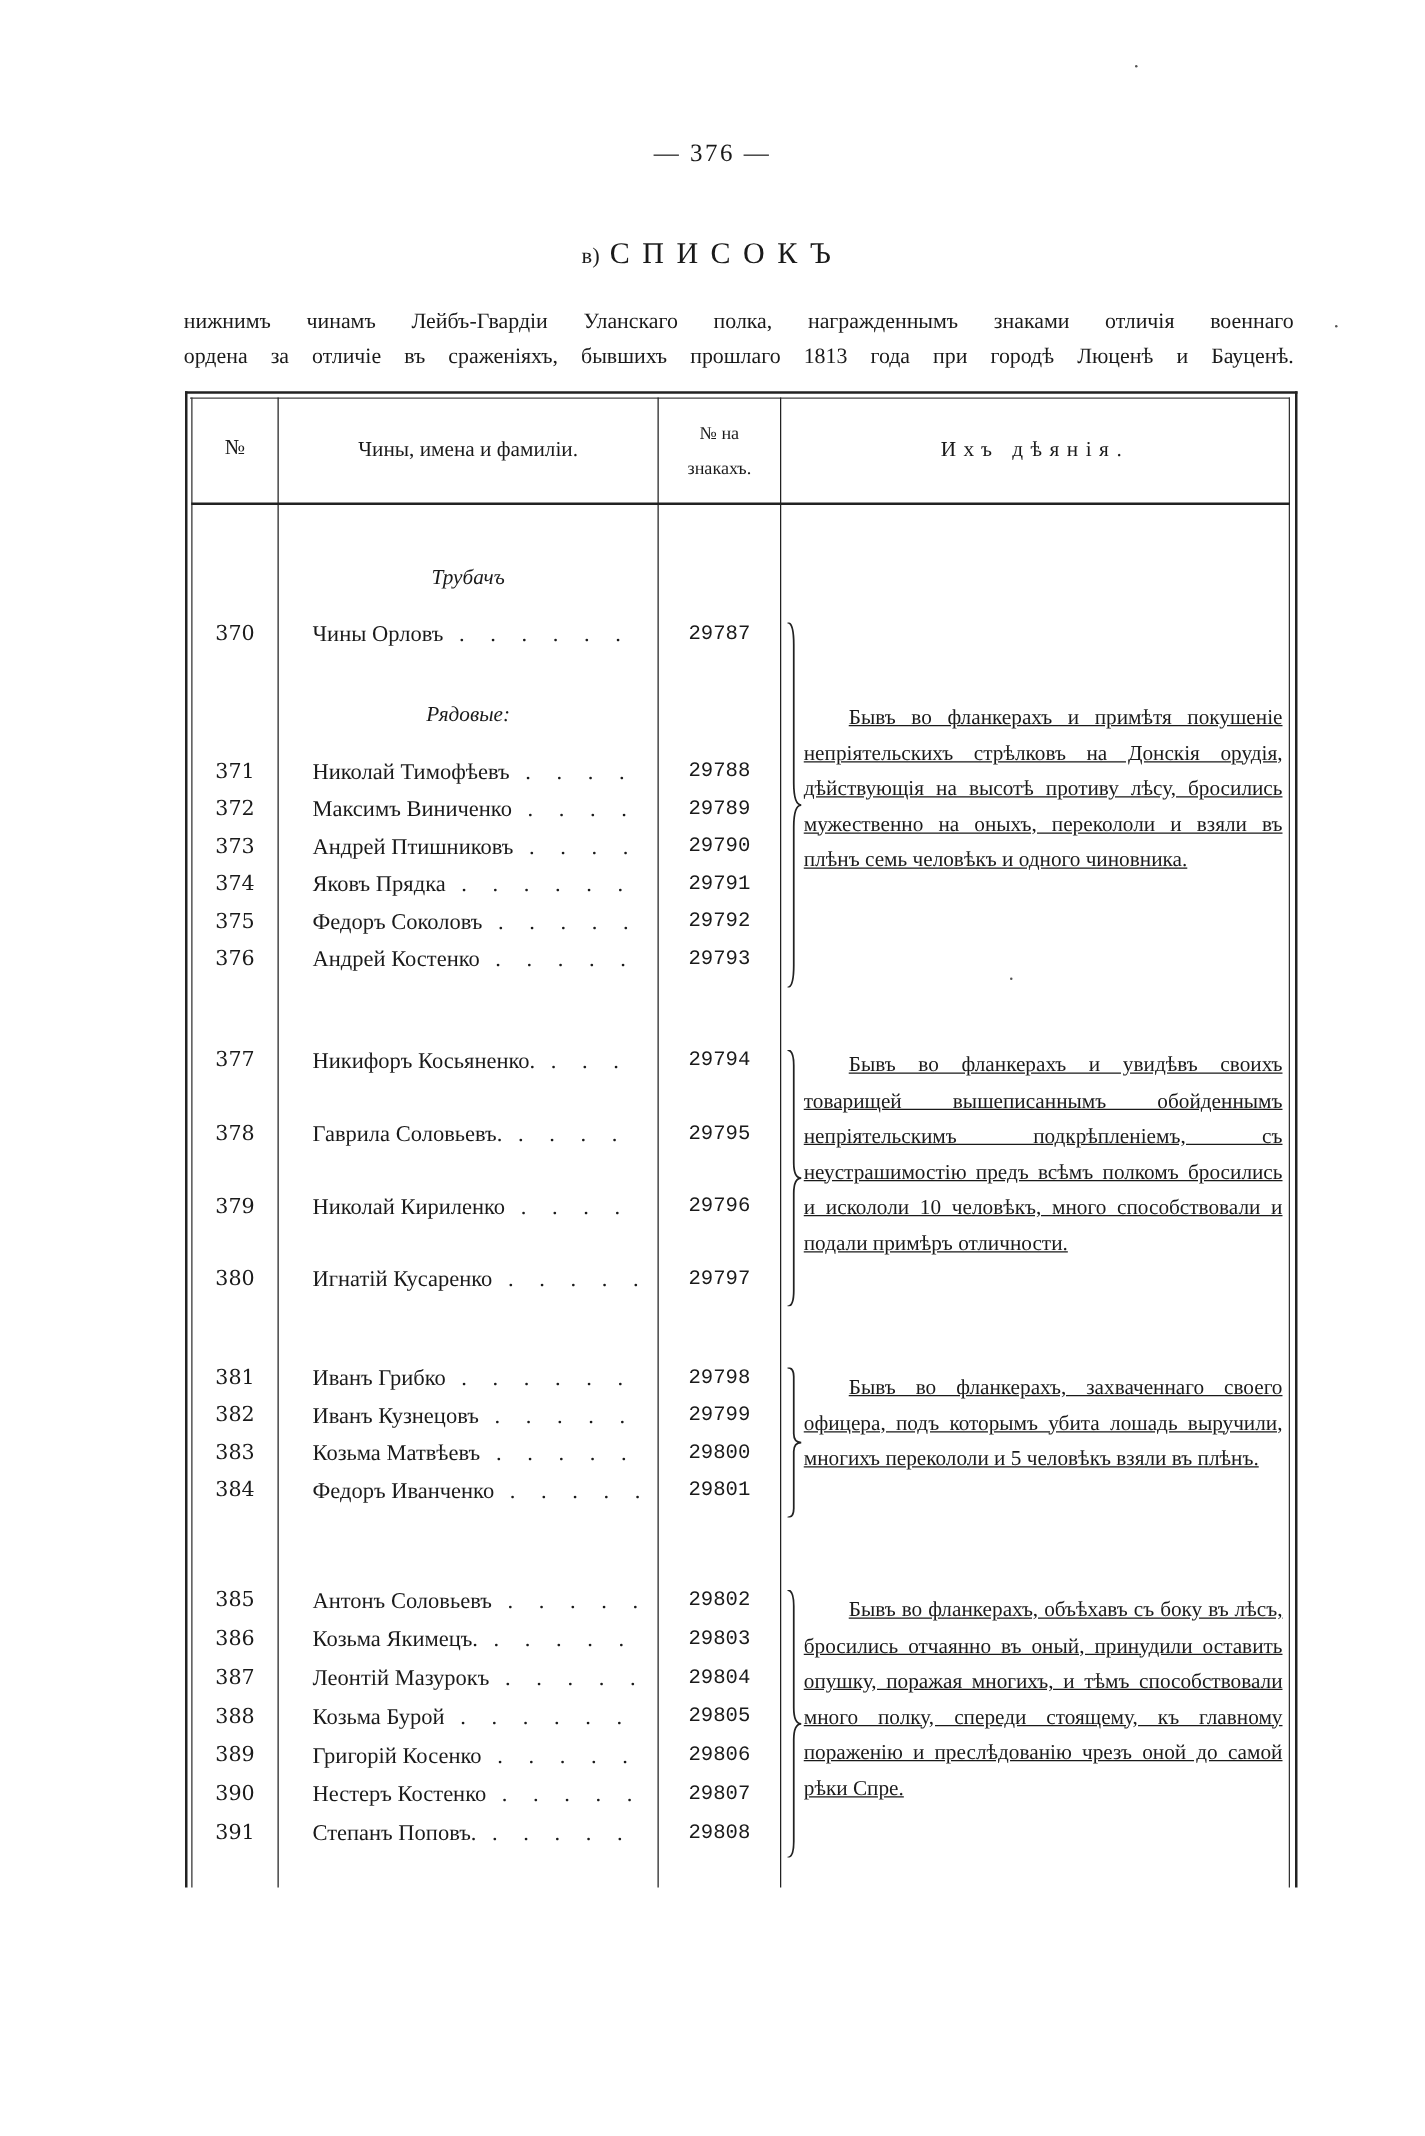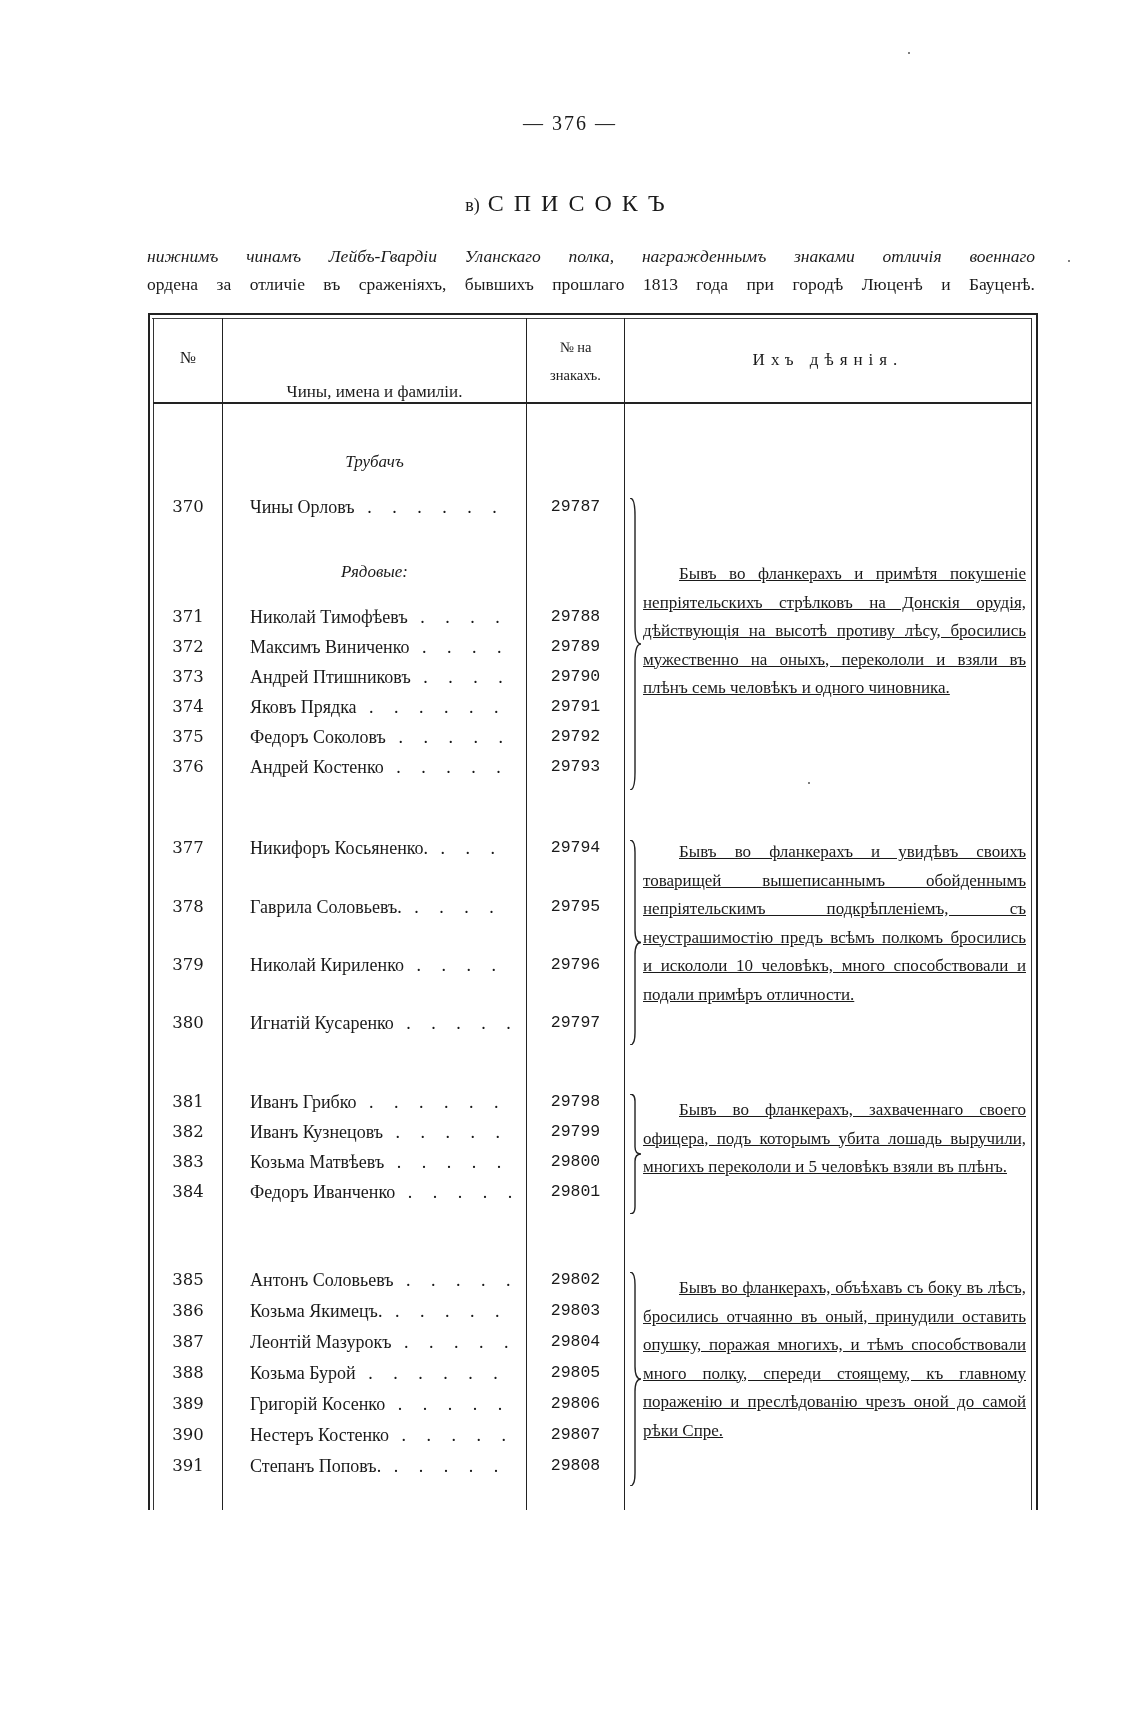--- a/index.html
+++ b/index.html
@@ -6,39 +6,39 @@
   body {
     width: 1140px; height: 1709px; position: relative; overflow: hidden;
     font-family: "Liberation Serif", "DejaVu Serif", serif; color: #1a1a1a;
   }
   .abs { position: absolute; }
   .page-number { top: 112px; left: 0; width: 1140px; text-align: center; font-size: 20px; letter-spacing: 2px; }
   .heading { top: 190px; left: 0; width: 1140px; text-align: center; font-size: 24px; }
   .heading .prefix { font-size: 18px; letter-spacing: 0; margin-right: 8px; }
   .heading .title { letter-spacing: 10px; }
   .intro { left: 147px; width: 888px; font-size: 17.5px; line-height: 28px; text-align: justify; }
-  .intro1 { top: 242px; text-align-last: justify; font-style: italic; }
+  .intro1 { top: 242px; text-align-last: justify; }
   .intro2 { top: 270px; text-align-last: justify; }
 
   
   .frame-top { left: 148px; top: 313px; width: 890px; height: 2px; background: #222; }
   .frame-top2 { left: 152px; top: 318px; width: 880px; height: 1px; background: #444; }
   .frame-left-outer { left: 148px; top: 313px; width: 2px; height: 1197px; background: #222; }
   .frame-left-inner { left: 153px; top: 318px; width: 1px; height: 1192px; background: #333; }
   .frame-right-outer { left: 1036px; top: 313px; width: 2px; height: 1197px; background: #222; }
   .frame-right-inner { left: 1031px; top: 318px; width: 1px; height: 1192px; background: #333; }
   .col-line { width: 1px; background: #222; }
   .col1 { left: 222px; top: 318px; height: 1192px; }
   .col2 { left: 526px; top: 318px; height: 1192px; }
   .col3 { left: 624px; top: 318px; height: 1192px; }
   .header-rule { left: 153px; top: 402px; width: 879px; height: 2px; background: #222; }
 
   .hdr { font-size: 17px; text-align: center; }
   .hdr-num { left: 154px; width: 68px; top: 348px; }
-  .hdr-names { left: 223px; width: 303px; top: 350px; margin-top: 32px; }
+  .hdr-names { left: 223px; width: 303px; top: 350px; }
   .hdr-badge { left: 527px; width: 97px; top: 333px; font-size: 14.5px; line-height: 28px; }
   .hdr-deeds { left: 625px; width: 406px; top: 350px; letter-spacing: 6px; font-size: 17px; }
 
   .subhead { left: 223px; width: 303px; text-align: center; font-style: italic; font-size: 17px; }
 
   .row { left: 154px; width: 470px; height: 30px; font-size: 18px; }
   .row .num { position: absolute; left: 0; width: 68px; text-align: center; font-family: "DejaVu Serif", serif; font-size: 16.5px; }
   .row .name { position: absolute; left: 96px; width: 262px; white-space: nowrap; overflow: hidden; }
   .row .name::after { content: " . . . . . . . . . . . . . . . . . . . . . . . ."; letter-spacing: 8px; }
   .row .badge { position: absolute; left: 373px; width: 97px; text-align: center; font-family: Liberation Mono, monospace; font-size: 16.5px; }

